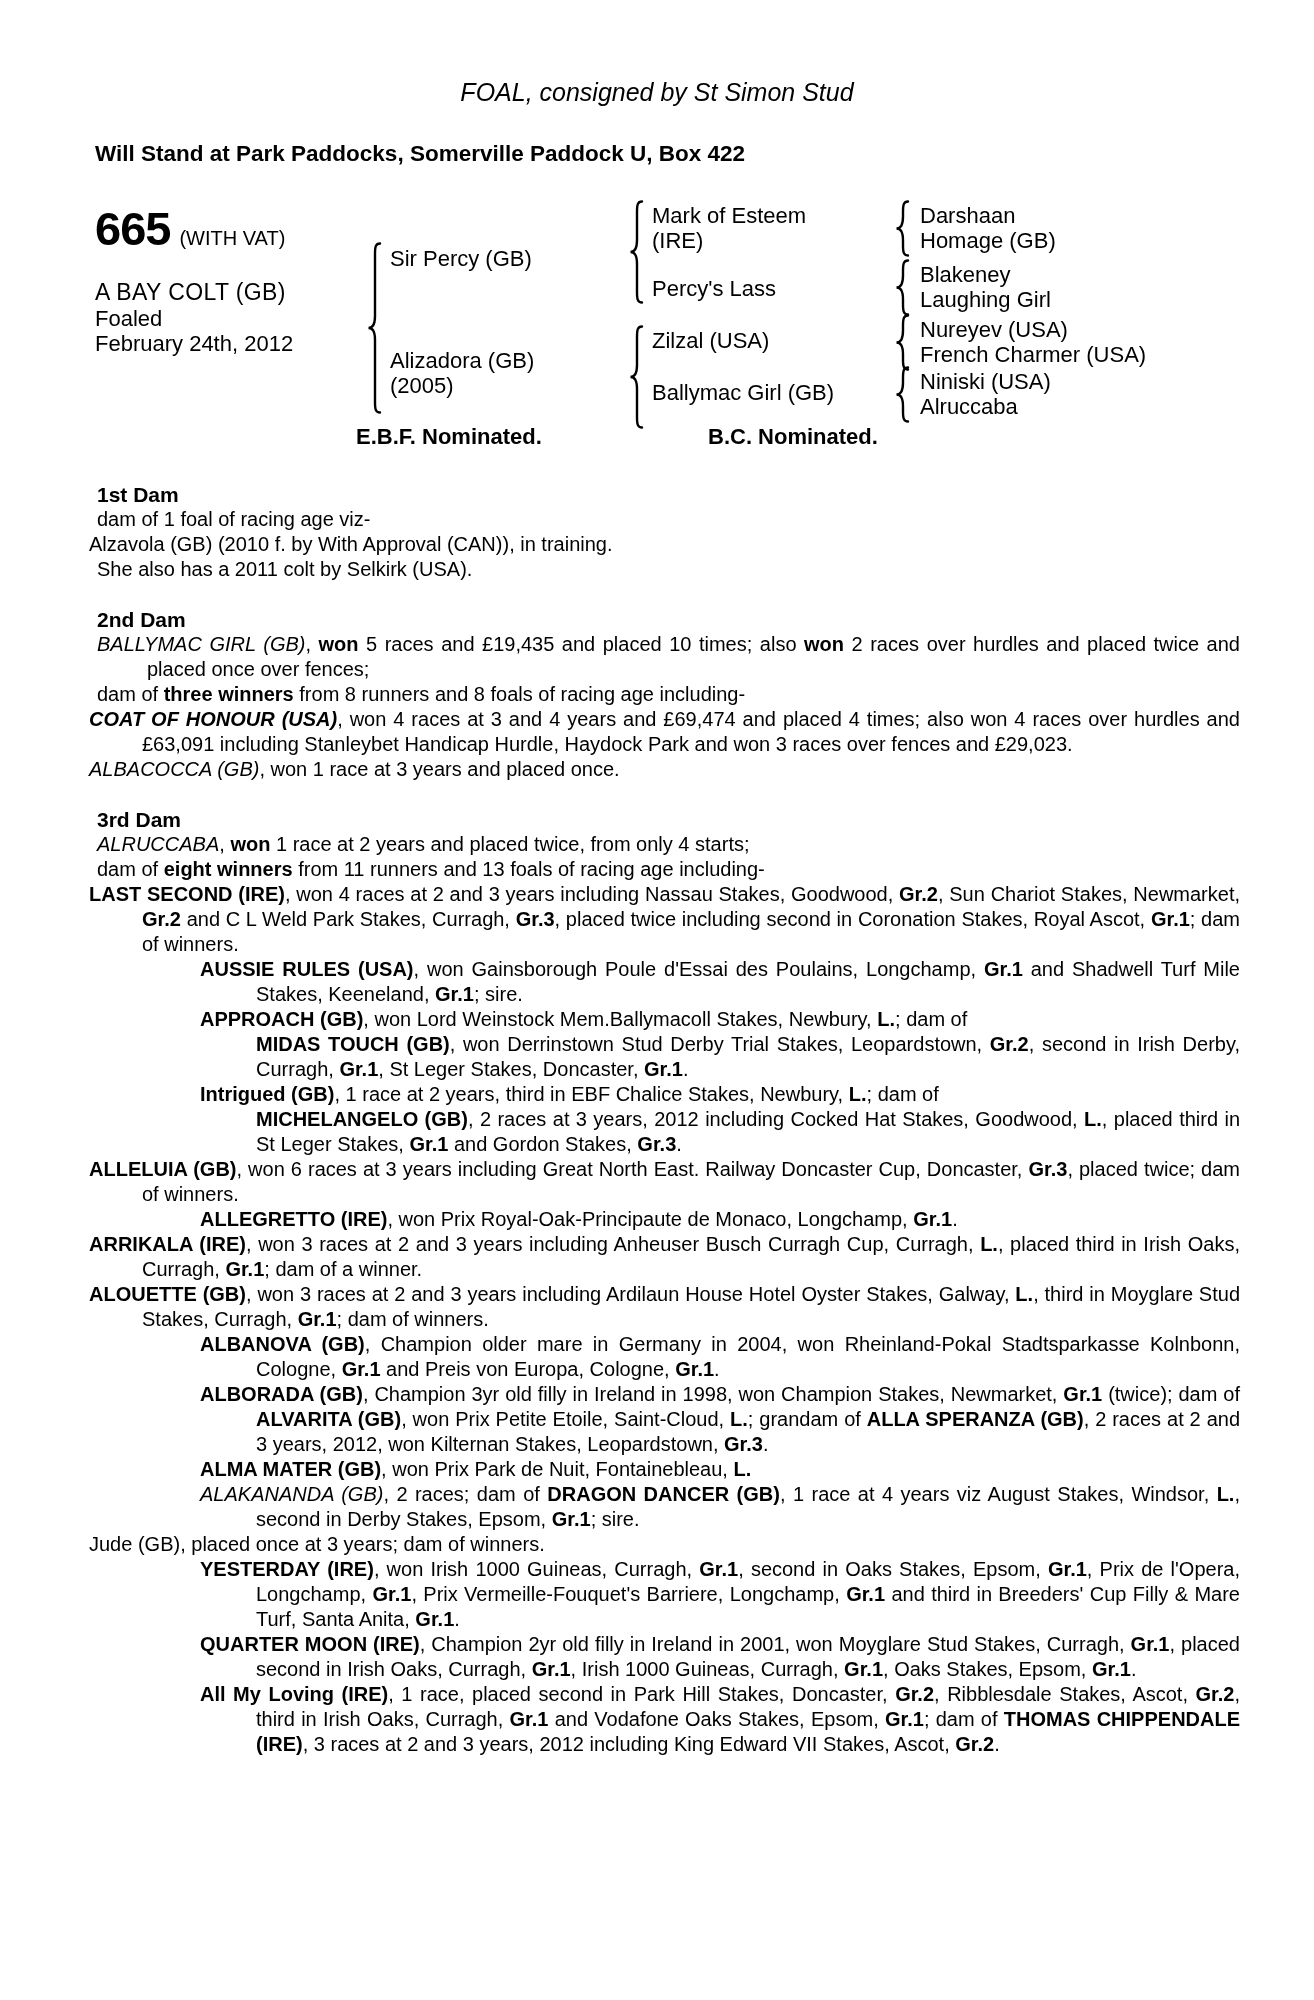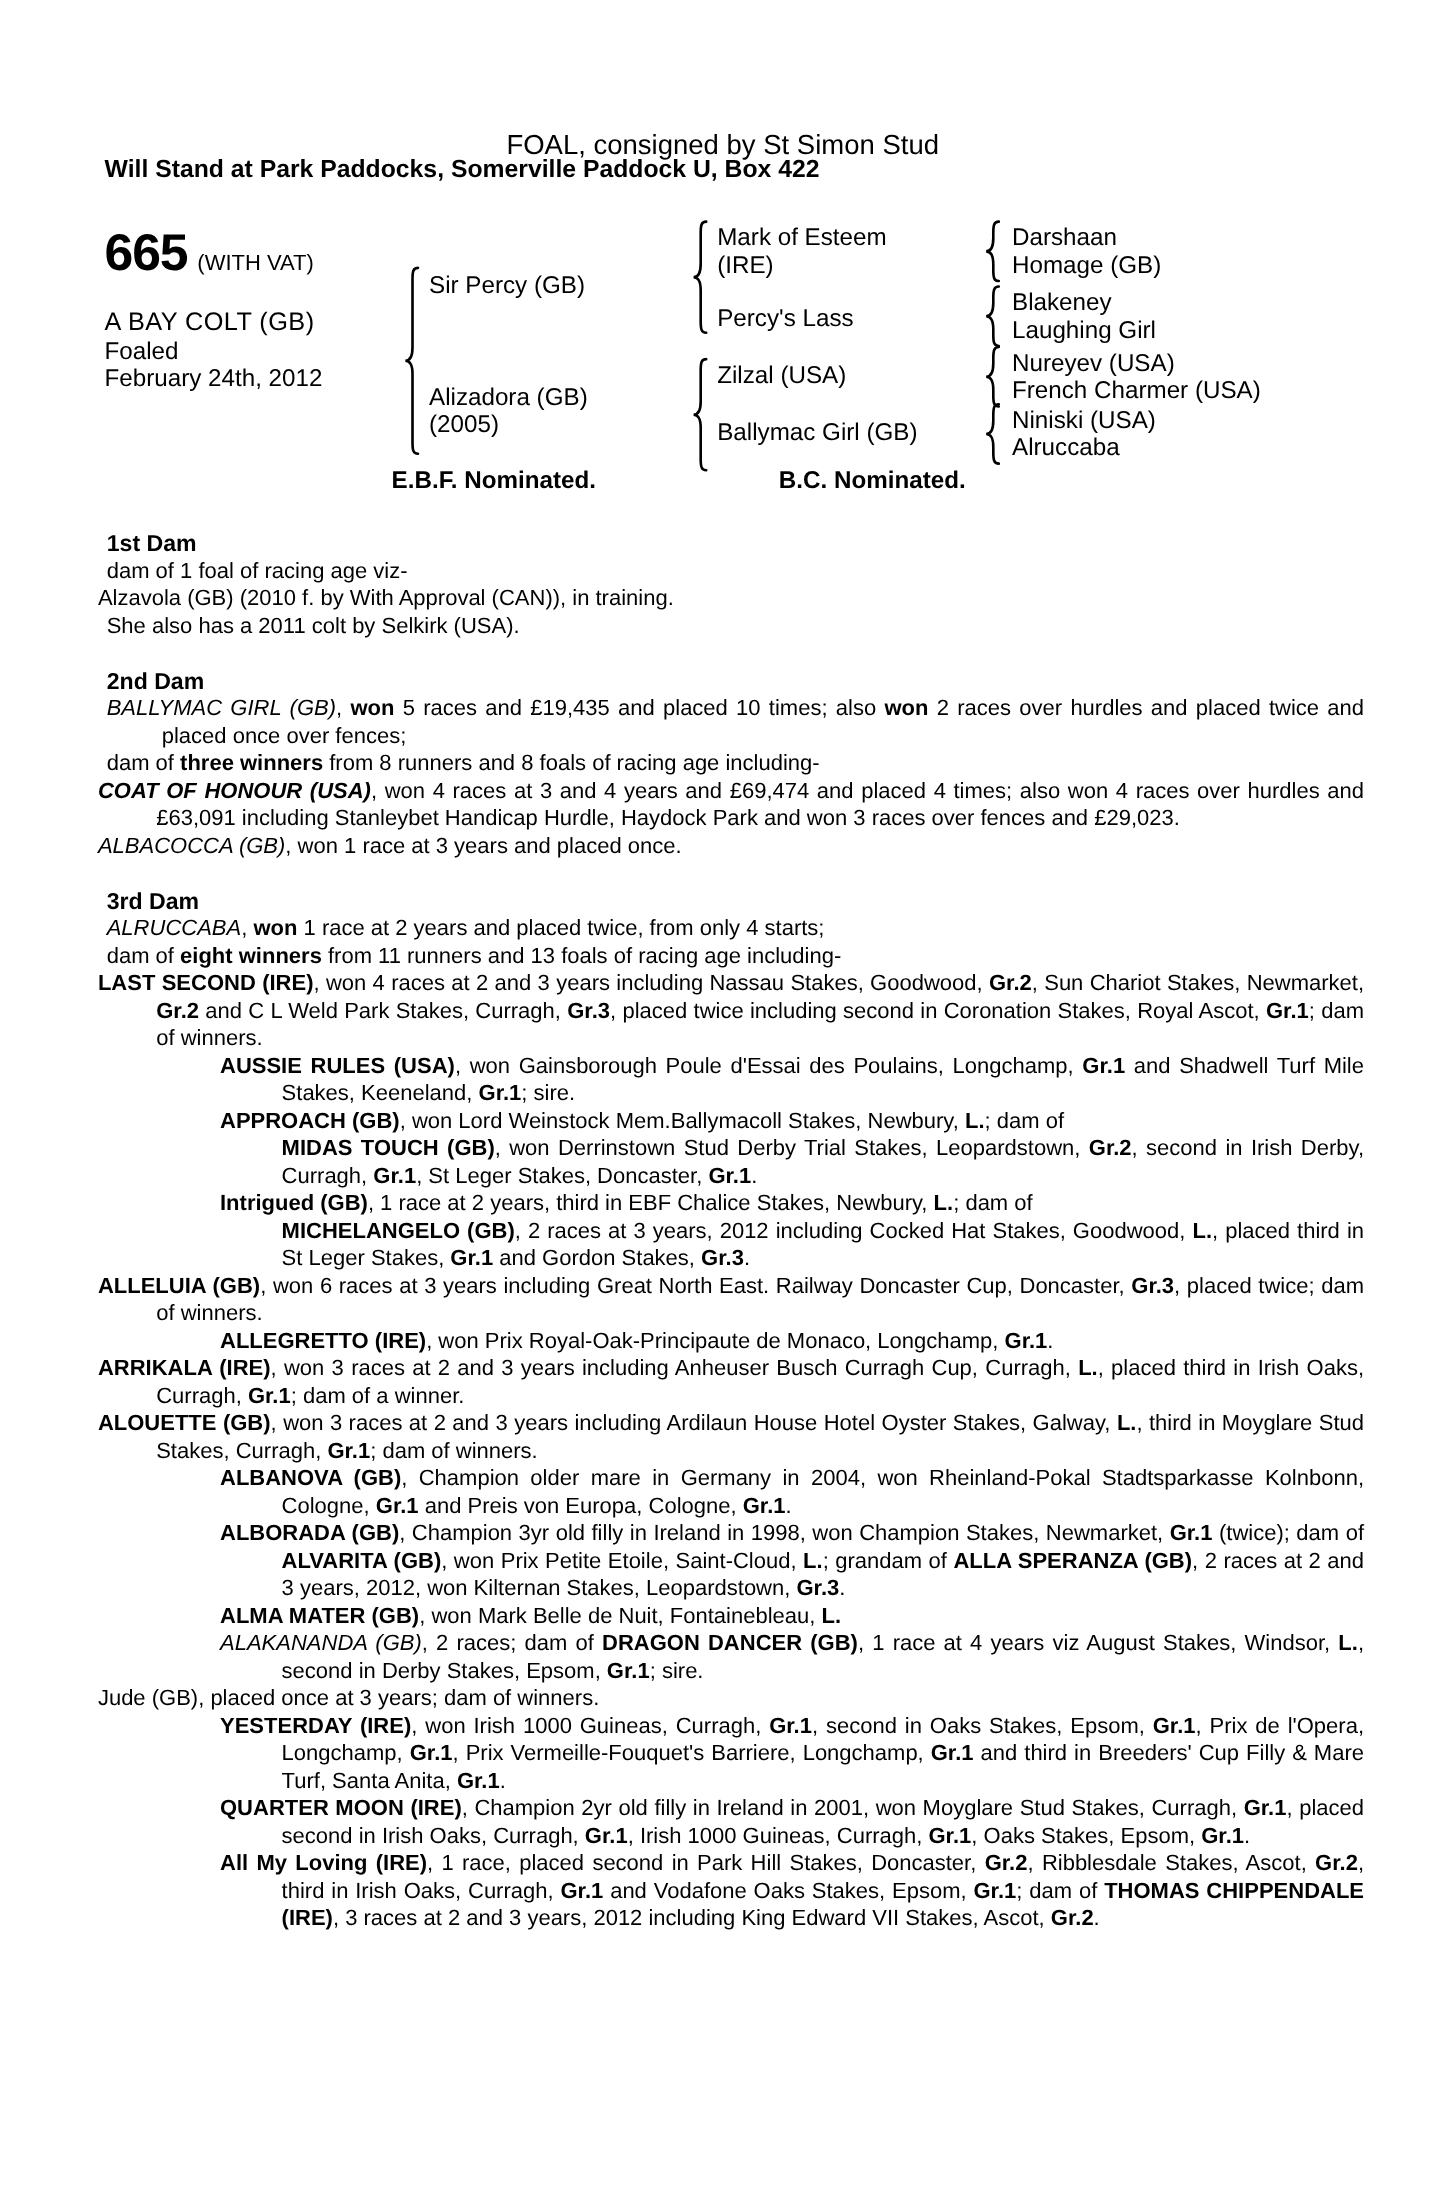--- a/index.html
+++ b/index.html
@@ -6,21 +6,21 @@
   body{
     width:1314px;height:2000px;position:relative;background:#ffffff;
     font-family:"Liberation Sans", sans-serif;color:#000;
     -webkit-font-smoothing:antialiased;
   }
   .page{position:absolute;inset:0;overflow:hidden;}
 
   
   .title{
     position:absolute;top:78px;left:0;width:100%;text-align:center;
-    font-size:25px;line-height:28px;margin-top:40px;
+    font-style:italic;font-size:25px;line-height:28px;
   }
   .stand{
     position:absolute;top:141px;left:95px;
     font-weight:bold;font-size:22.5px;line-height:26px;
   }
 
   
   .pedigree{position:absolute;top:0;left:0;width:1314px;height:470px;}
   .pedigree .abs{position:absolute;white-space:nowrap;}
   .lotrow{left:95px;top:205px;display:flex;align-items:baseline;}
@@ -148,21 +148,21 @@
       <p class="para f2c3"><span class="b">APPROACH (GB)</span><span>, won Lord Weinstock Mem.Ballymacoll Stakes, Newbury, </span><span class="b">L.</span><span>; dam of</span></p>
       <p class="para f3c3"><span class="b">MIDAS TOUCH (GB)</span><span>, won Derrinstown Stud Derby Trial Stakes, Leopardstown, </span><span class="b">Gr.2</span><span>, second in Irish Derby, Curragh, </span><span class="b">Gr.1</span><span>, St Leger Stakes, Doncaster, </span><span class="b">Gr.1</span><span>.</span></p>
       <p class="para f2c3"><span class="b">Intrigued (GB)</span><span>, 1 race at 2 years, third in EBF Chalice Stakes, Newbury, </span><span class="b">L.</span><span>; dam of</span></p>
       <p class="para f3c3"><span class="b">MICHELANGELO (GB)</span><span>, 2 races at 3 years, 2012 including Cocked Hat Stakes, Goodwood, </span><span class="b">L.</span><span>, placed third in St Leger Stakes, </span><span class="b">Gr.1</span><span> and Gordon Stakes, </span><span class="b">Gr.3</span><span>.</span></p>
       <p class="para f1c2"><span class="b">ALLELUIA (GB)</span><span>, won 6 races at 3 years including Great North East. Railway Doncaster Cup, Doncaster, </span><span class="b">Gr.3</span><span>, placed twice; dam of winners.</span></p>
       <p class="para f2c3"><span class="b">ALLEGRETTO (IRE)</span><span>, won Prix Royal-Oak-Principaute de Monaco, Longchamp, </span><span class="b">Gr.1</span><span>.</span></p>
       <p class="para f1c2"><span class="b">ARRIKALA (IRE)</span><span>, won 3 races at 2 and 3 years including Anheuser Busch Curragh Cup, Curragh, </span><span class="b">L.</span><span>, placed third in Irish Oaks, Curragh, </span><span class="b">Gr.1</span><span>; dam of a winner.</span></p>
       <p class="para f1c2"><span class="b">ALOUETTE (GB)</span><span>, won 3 races at 2 and 3 years including Ardilaun House Hotel Oyster Stakes, Galway, </span><span class="b">L.</span><span>, third in Moyglare Stud Stakes, Curragh, </span><span class="b">Gr.1</span><span>; dam of winners.</span></p>
       <p class="para f2c3"><span class="b">ALBANOVA (GB)</span><span>, Champion older mare in Germany in 2004, won Rheinland-Pokal Stadtsparkasse Kolnbonn, Cologne, </span><span class="b">Gr.1</span><span> and Preis von Europa, Cologne, </span><span class="b">Gr.1</span><span>.</span></p>
       <p class="para f2c3"><span class="b">ALBORADA (GB)</span><span>, Champion 3yr old filly in Ireland in 1998, won Champion Stakes, Newmarket, </span><span class="b">Gr.1</span><span> (twice); dam of </span><span class="b">ALVARITA (GB)</span><span>, won Prix Petite Etoile, Saint-Cloud, </span><span class="b">L.</span><span>; grandam of </span><span class="b">ALLA SPERANZA (GB)</span><span>, 2 races at 2 and 3 years, 2012, won Kilternan Stakes, Leopardstown, </span><span class="b">Gr.3</span><span>.</span></p>
-      <p class="para f2c3"><span class="b">ALMA MATER (GB)</span><span>, won Mark Belle de Nuit, Fontainebleau, </span><span class="b">L.</span></p>
+      <p class="para f2c3"><span class="b">ALMA MATER (GB)</span><span>, won Prix Park de Nuit, Fontainebleau, </span><span class="b">L.</span></p>
       <p class="para f2c3"><span class="i">ALAKANANDA (GB)</span><span>, 2 races; dam of </span><span class="b">DRAGON DANCER (GB)</span><span>, 1 race at 4 years viz August Stakes, Windsor, </span><span class="b">L.</span><span>, second in Derby Stakes, Epsom, </span><span class="b">Gr.1</span><span>; sire.</span></p>
       <p class="para f1c2"><span>Jude (GB), placed once at 3 years; dam of winners.</span></p>
       <p class="para f2c3"><span class="b">YESTERDAY (IRE)</span><span>, won Irish 1000 Guineas, Curragh, </span><span class="b">Gr.1</span><span>, second in Oaks Stakes, Epsom, </span><span class="b">Gr.1</span><span>, Prix de l'Opera, Longchamp, </span><span class="b">Gr.1</span><span>, Prix Vermeille-Fouquet's Barriere, Longchamp, </span><span class="b">Gr.1</span><span> and third in Breeders' Cup Filly &amp; Mare Turf, Santa Anita, </span><span class="b">Gr.1</span><span>.</span></p>
       <p class="para f2c3"><span class="b">QUARTER MOON (IRE)</span><span>, Champion 2yr old filly in Ireland in 2001, won Moyglare Stud Stakes, Curragh, </span><span class="b">Gr.1</span><span>, placed second in Irish Oaks, Curragh, </span><span class="b">Gr.1</span><span>, Irish 1000 Guineas, Curragh, </span><span class="b">Gr.1</span><span>, Oaks Stakes, Epsom, </span><span class="b">Gr.1</span><span>.</span></p>
       <p class="para f2c3"><span class="b">All My Loving (IRE)</span><span>, 1 race, placed second in Park Hill Stakes, Doncaster, </span><span class="b">Gr.2</span><span>, Ribblesdale Stakes, Ascot, </span><span class="b">Gr.2</span><span>, third in Irish Oaks, Curragh, </span><span class="b">Gr.1</span><span> and Vodafone Oaks Stakes, Epsom, </span><span class="b">Gr.1</span><span>; dam of </span><span class="b">THOMAS CHIPPENDALE (IRE)</span><span>, 3 races at 2 and 3 years, 2012 including King Edward VII Stakes, Ascot, </span><span class="b">Gr.2</span><span>.</span></p>
     </div>
 
 </div>
 
 </body></html>

